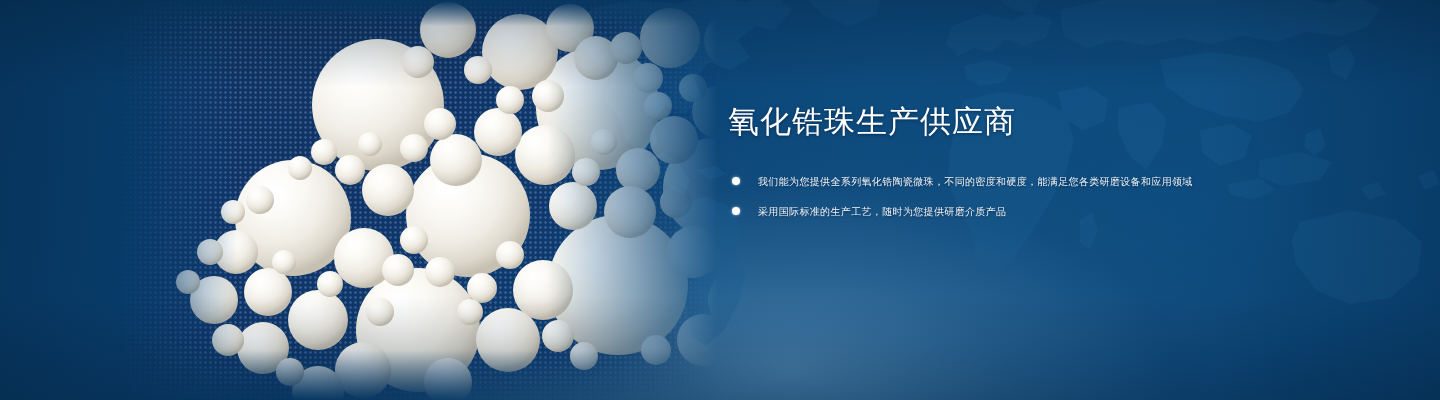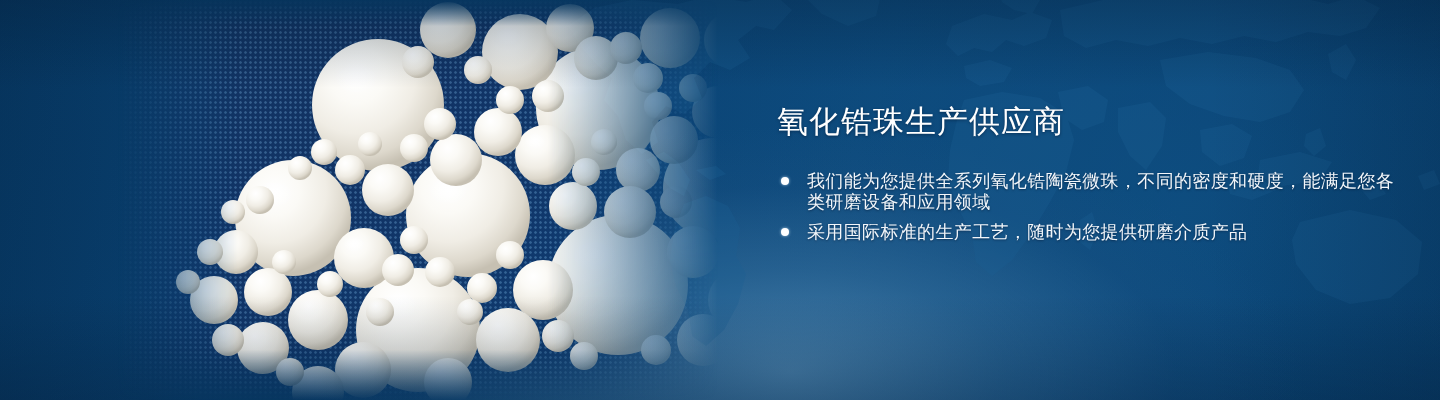--- a/index.html
+++ b/index.html
@@ -91,21 +91,21 @@
     background-image: radial-gradient(circle, rgba(110,160,205,0.40) 0.9px, rgba(0,0,0,0) 1.6px);
     background-size: 5px 5px;
     mix-blend-mode: screen;
     opacity: 0.85;
   }
   .beads svg { position: absolute; inset: 0; width: 100%; height: 100%; }
 
   
   .copy {
     position: absolute;
-    left: 777px;
+    left: 728px;
     top: 104px;
     width: 620px;
   }
   .headline {
     margin: 0;
     font-size: 31px;
     font-weight: 400;
     line-height: 1.18;
     color: #ffffff;
     letter-spacing: 1px;
@@ -114,21 +114,21 @@
   }
   .bullets {
     list-style: none;
     margin: 30px 0 0 0;
     padding: 0;
   }
   .bullet {
     position: relative;
     padding-left: 30px;
     margin-bottom: 9px;
-    font-size: 18px;
+    font-size: 10px;
     line-height: 21px;
     color: #f2f6fa;
     letter-spacing: 0.35px;
     text-shadow: 0 1px 2px rgba(0,20,45,0.5);
   }
   .bullet:last-child { margin-bottom: 16px; }
   .bullet-dot {
     position: absolute;
     left: 4px;
     top: 6.5px;

